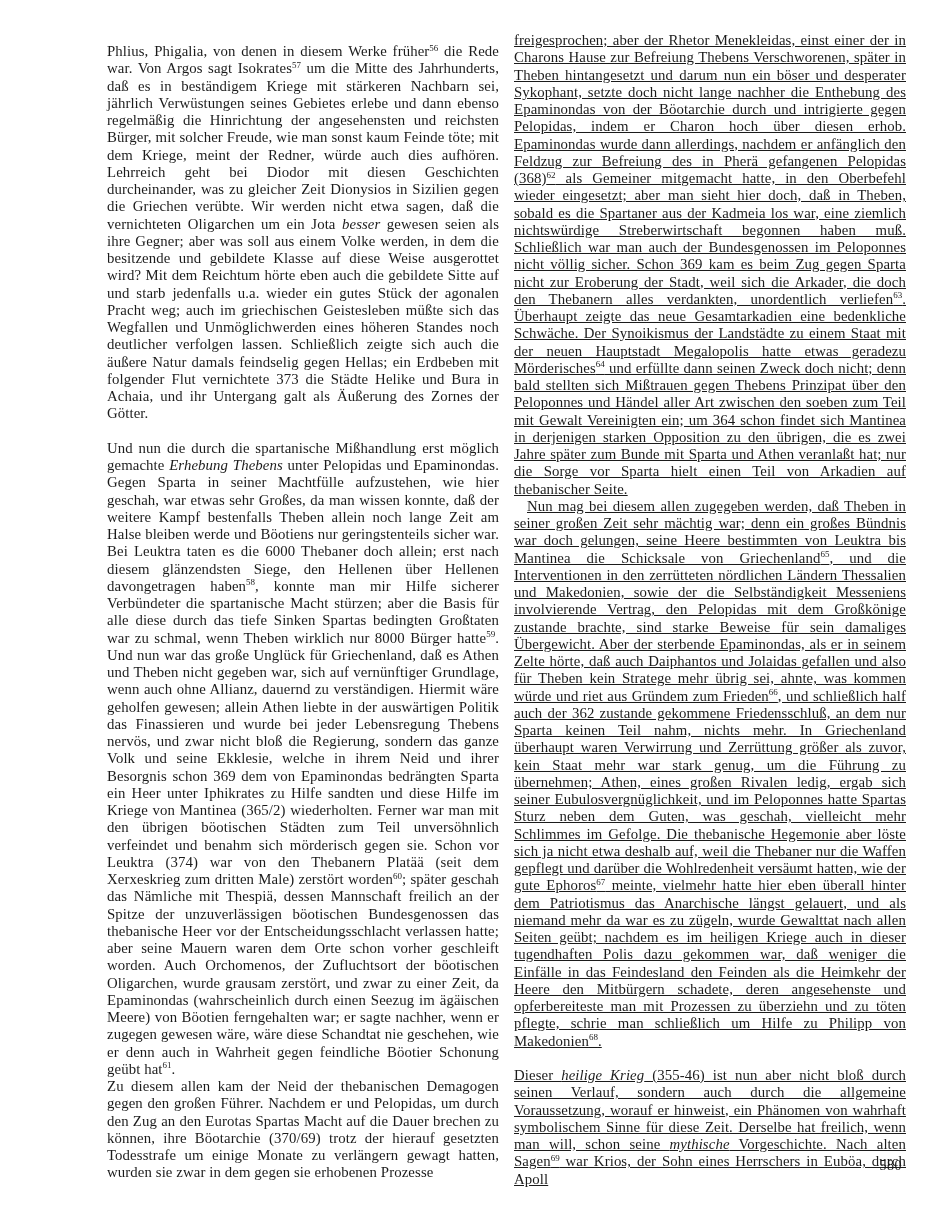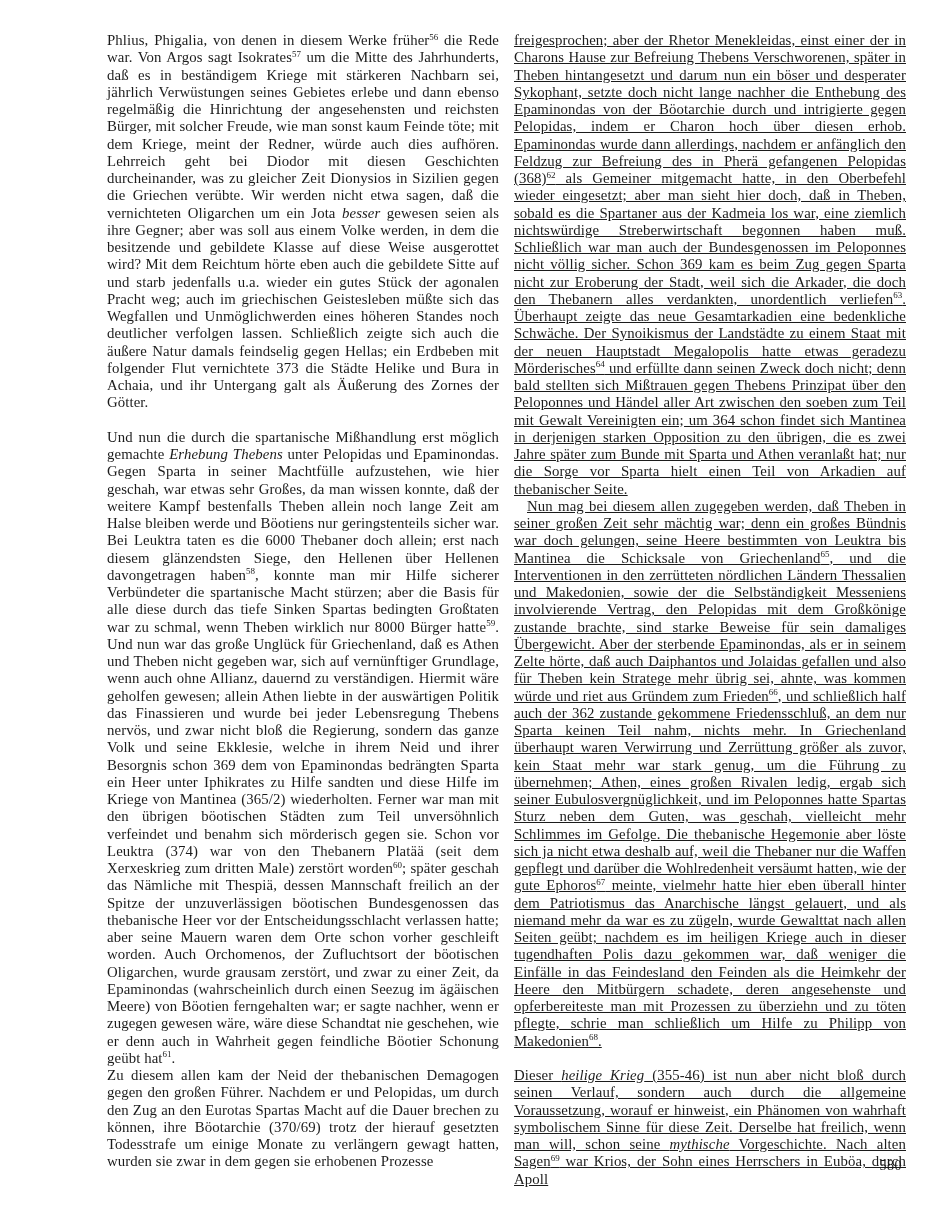--- a/index.html
+++ b/index.html
@@ -24,21 +24,21 @@
     position: absolute;
     top: 32px;
     width: 392px;
     font-size: 14.8px;
     line-height: 17.25px;
     text-align: justify;
     letter-spacing: 0.1px;
     hyphens: auto;
     -webkit-hyphens: auto;
   }
-  .column-left  { left: 107px; }
+  .column-left  { left: 107px; margin-top: 11px; }
   .column-right { left: 514px; text-decoration: underline; }
   p.para {
     margin: 0;
     padding: 0;
   }
   p.para.gap    { margin-top: 17.25px; }
   p.para.indent { text-indent: 13px; }
   i { font-style: italic; }
   sup.fn {
     font-size: 9px;

